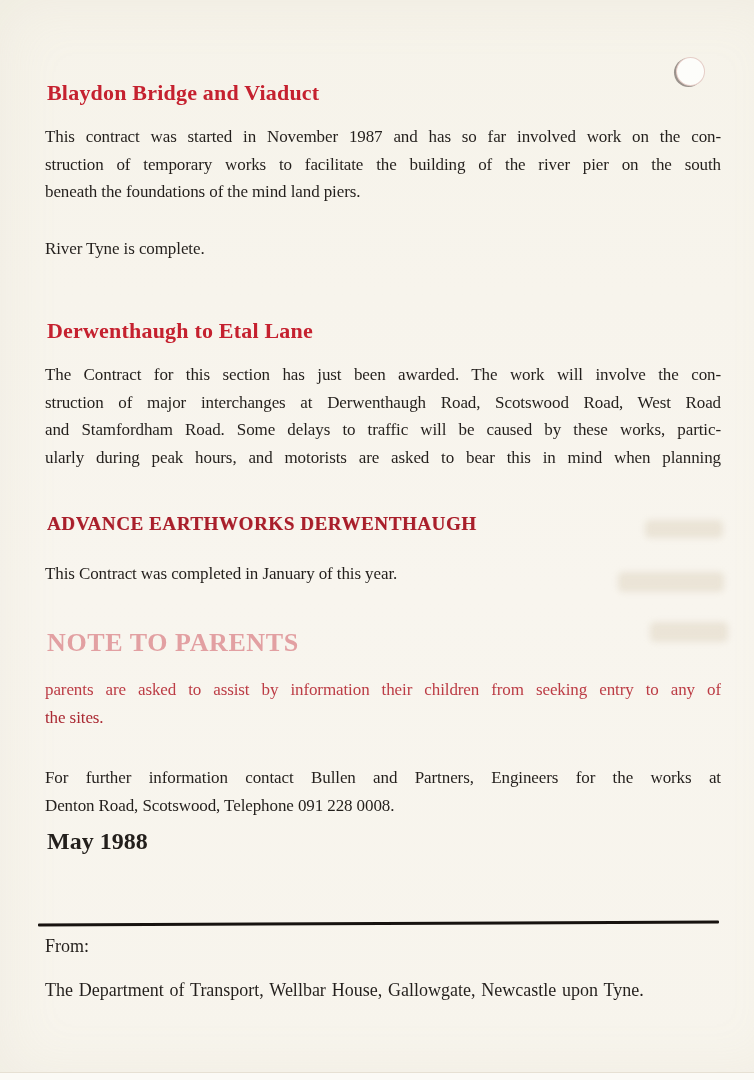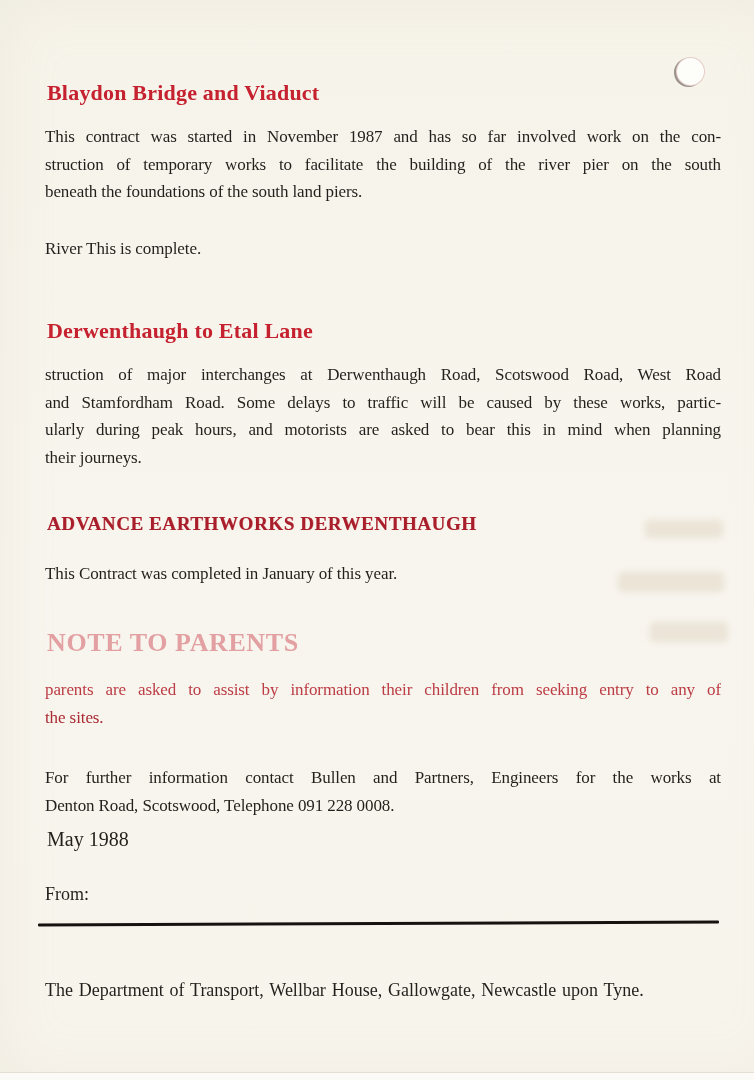--- a/index.html
+++ b/index.html
@@ -36,21 +36,21 @@
     text-shadow:0.5px 0 0 rgba(200,60,70,0.55);
   }
   .h-note{
     font-weight:bold;font-size:26px;line-height:1.2;
     color:var(--note-pink,#e2a0a2);
     white-space:nowrap;letter-spacing:0.6px;
   }
   .pk1{color:var(--fade-line1,#dc9fa1);}
   .pk2{color:var(--fade-line2,#bc3c45);}
   .pk3{color:var(--fade-line3,#aa2933);}
-  .date-line{font-weight:normal;font-size:20px;color:var(--ink,#231f1c);white-space:nowrap;}
+  .date-line{font-weight:bold;font-size:24px;color:var(--ink,#231f1c);white-space:nowrap;}
   .small-text{font-size:18px;white-space:nowrap;}
   .wide{word-spacing:1.3px;}
   .rule{
     position:absolute;left:38px;top:922px;width:681px;height:3px;
     background:#17120f;transform:rotate(-0.25deg);border-radius:1px;
   }
   .hole{
     position:absolute;left:676px;top:57px;width:27px;height:27px;
     border-radius:50%;
     background:#fdfdfa;
@@ -81,34 +81,34 @@
 
   <div class="ghost g1"></div>
   <div class="ghost g2"></div>
   <div class="ghost g3"></div>
 
   <div class="abs h-red" style="left:47px;top:80px;">Blaydon Bridge and Viaduct</div>
 
   <div class="para" style="top:123px;font-family:Liberation Serif, serif;">
     <div class="body-line jl">This contract was started in November 1987 and has so far involved work on the con-</div>
     <div class="body-line jl">struction of temporary works to facilitate the building of the river pier on the south</div>
-    <div class="body-line ll">beneath the foundations of the south land piers.</div>
+    <div class="body-line ll">beneath the foundations of the mind land piers.</div>
   </div>
 
   <div class="para" style="top:235px;">
-    <div class="body-line ll">River This is complete.</div>
+    <div class="body-line ll">River Tyne is complete.</div>
   </div>
 
   <div class="abs h-red" style="left:47px;top:318px;">Derwenthaugh to Etal Lane</div>
 
   <div class="para" style="top:361px;">
+    <div class="body-line jl">The Contract for this section has just been awarded. The work will involve the con-</div>
     <div class="body-line jl">struction of major interchanges at Derwenthaugh Road, Scotswood Road, West Road</div>
     <div class="body-line jl">and Stamfordham Road. Some delays to traffic will be caused by these works, partic-</div>
     <div class="body-line jl">ularly during peak hours, and motorists are asked to bear this in mind when planning</div>
-    <div class="body-line ll">their journeys.</div>
   </div>
 
   <div class="abs h-earth" style="left:47px;top:513px;">ADVANCE EARTHWORKS DERWENTHAUGH</div>
 
   <div class="para" style="top:560px;">
     <div class="body-line ll">This Contract was completed in January of this year.</div>
   </div>
 
   <div class="abs h-note" style="left:47px;top:627px;">NOTE TO PARENTS</div>
 
@@ -119,19 +119,19 @@
 
   <div class="para" style="top:764px;">
     <div class="body-line jl">For further information contact Bullen and Partners, Engineers for the works at</div>
     <div class="body-line ll">Denton Road, Scotswood, Telephone 091 228 0008.</div>
   </div>
 
   <div class="abs date-line" style="left:47px;top:828px;">May 1988</div>
 
   <div class="rule"></div>
 
-  <div class="abs small-text" style="left:45px;top:884px;">From:</div>
+  <div class="abs small-text" style="left:45px;top:936px;">From:</div>
 
   <div class="abs small-text wide" style="left:45px;top:980px;">The Department of Transport, Wellbar House, Gallowgate, Newcastle upon Tyne.</div>
 
   <div class="bottom-strip"></div>
 
 </div>
 
 </body></html>

